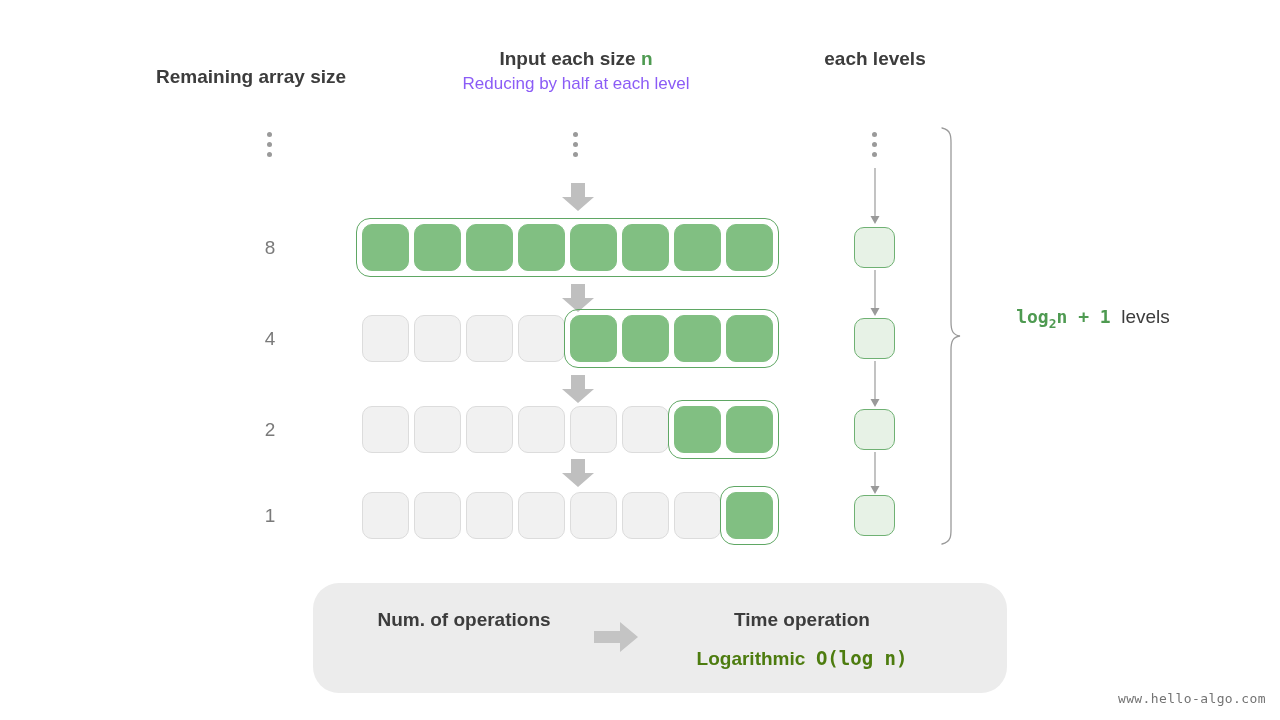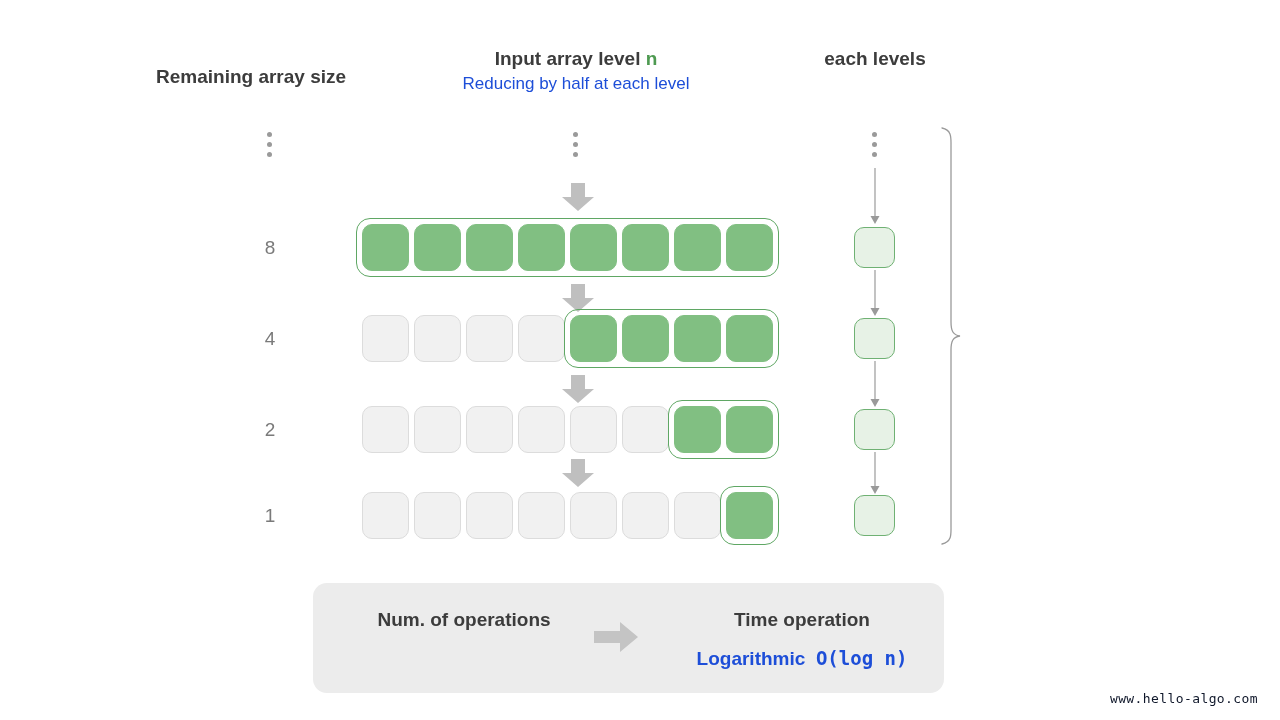--- a/index.html
+++ b/index.html
@@ -28,29 +28,29 @@
   .hdr-title {
     font-size: 19px;
     font-weight: bold;
     line-height: 26px;
     white-space: nowrap;
   }
   .hdr-sub {
     font-size: 17px;
     font-weight: normal;
     line-height: 24px;
-    color: #1d4ed8;
+    color: #8b5cf6;
     white-space: nowrap;
   }
   #hdr-left  { left: 156px; top: 64px; width: 230px; text-align: left; }
   #hdr-mid   { left: 390px; top: 46px; width: 372px; }
   #hdr-right { left: 780px; top: 46px; width: 190px; }
 
   .green { color: #4e9a51; }
-  .teal  { color: #1d4ed8; }
+  .teal  { color: #4d7c0f; }
   .mono  { font-family: "DejaVu Sans Mono", monospace; }
 
   
   .dots {
     position: absolute;
     display: flex;
     flex-direction: column;
     align-items: center;
     gap: 5px;
   }
@@ -150,24 +150,24 @@
     line-height: 28px;
     color: #3c3c3c;
   }
   #side-note .mono { font-weight: bold; font-size: 18px; }
 
   
   #summary {
     position: absolute;
     left: 313px;
     top: 583px;
-    width: 631px;
+    width: 694px;
     height: 110px;
     background: #ececec;
-    border-radius: 14px;
+    border-radius: 26px;
   }
   .sum-col {
     position: absolute;
     top: 24px;
     text-align: center;
     width: 290px;
   }
   #sum-left  { left: 6px; }
   #sum-right { left: 344px; }
   .sum-title {
@@ -189,39 +189,39 @@
     width: 48px;
     height: 34px;
   }
   #sum-arrow svg { display: block; }
 
   sub { font-size: 0.72em; }
 
   
   #watermark {
     position: absolute;
-    right: 22px;
+    right: 14px;
     bottom: 14px;
     font-family: "DejaVu Sans Mono", monospace;
     font-size: 13px;
-    color: #0f172a;
+    color: #737373;
     letter-spacing: 0.4px;
   }
 </style>
 </head>
 <body>
 
 <div class="stage">
 
   <div class="hdr" id="hdr-left">
     <div class="hdr-title">Remaining array size</div>
   </div>
 
   <div class="hdr" id="hdr-mid">
-    <div class="hdr-title"><span>Input array level</span> <span class="green">n</span></div>
+    <div class="hdr-title"><span>Input each size</span> <span class="green">n</span></div>
     <div class="hdr-sub">Reducing by half at each level</div>
   </div>
 
   <div class="hdr" id="hdr-right">
     <div class="hdr-title">each levels</div>
   </div>
 
   <div class="dots" id="dots-left">
     <span></span>
     <span></span>
@@ -337,20 +337,21 @@
       </div>
     </div>
 
   <div id="brace">
     <svg width="26" height="420" viewBox="0 0 26 420" fill="none">
       <path d="M4 2 C14 4 13 12 13 20 L13 196 C13 205 15 209 22 210 C15 211 13 215 13 224 L13 400 C13 408 14 416 4 418" stroke="#9a9a9a" stroke-width="1.3" fill="none" stroke-linecap="round"></path>
     </svg>
   </div>
 
   <div id="side-note">
+    <div><span class="mono green"><span>log</span><sub>2</sub><span>n + 1</span></span> &nbsp;<span>levels</span></div>
   </div>
 
   <div id="summary">
     <div class="sum-col" id="sum-left">
       <div class="sum-title">Num. of operations</div>
     </div>
     <div class="sum-col" id="sum-right">
       <div class="sum-title">Time operation</div>
       <div class="sum-val teal"><span>Logarithmic</span> &nbsp;<span class="mono">O(log n)</span></div>
     </div>

